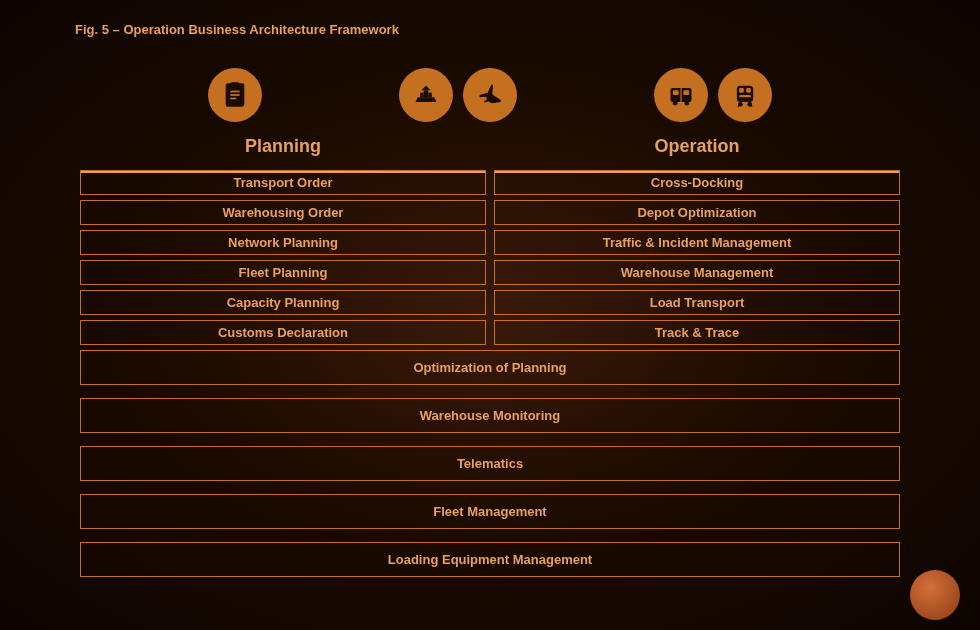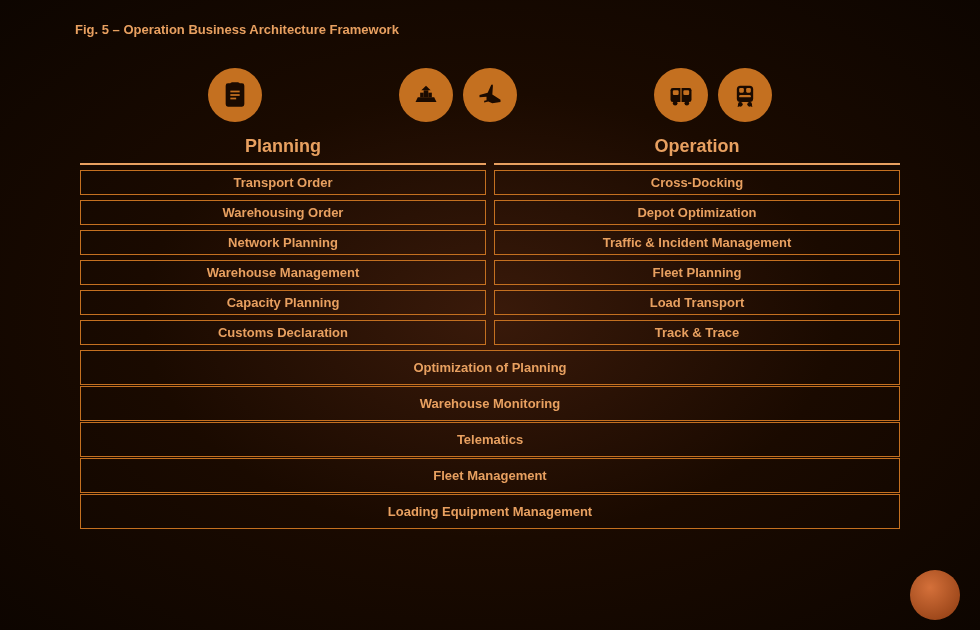--- a/index.html
+++ b/index.html
@@ -65,21 +65,21 @@
       right: 80px;
       display: flex;
     }
 
     .section-header {
       flex: 1;
       text-align: center;
       font-size: 18px;
       font-weight: bold;
       color: #e8a060;
-      padding-bottom: 6px;
+      padding-bottom: 14px;
       border-bottom: 2px solid #e8a060;
     }
 
     
     .main-grid {
       position: absolute;
       top: 170px;
       left: 80px;
       right: 80px;
     }
@@ -102,21 +102,21 @@
     }
 
     .full-row {
       border: 1.5px solid #c47020;
       text-align: center;
       padding: 9px 4px;
       font-size: 13px;
       font-weight: bold;
       color: #e8a060;
       background: transparent;
-      margin-bottom: 1px;
+      margin-bottom: 13px;
     }
 
     
     .bottom-circle {
       position: absolute;
       bottom: 10px;
       right: 20px;
       width: 50px;
       height: 50px;
       border-radius: 50%;
@@ -204,22 +204,22 @@
     <div class="cell">Warehousing Order</div>
     <div class="cell">Depot Optimization</div>
   </div>
 
   <div class="two-col-rows">
     <div class="cell">Network Planning</div>
     <div class="cell">Traffic &amp; Incident Management</div>
   </div>
 
   <div class="two-col-rows">
+    <div class="cell">Fleet Planning</div>
     <div class="cell">Warehouse Management</div>
-    <div class="cell">Fleet Planning</div>
   </div>
 
   <div class="two-col-rows">
     <div class="cell">Capacity Planning</div>
     <div class="cell">Load Transport</div>
   </div>
 
   <div class="two-col-rows">
     <div class="cell">Customs Declaration</div>
     <div class="cell">Track &amp; Trace</div>

